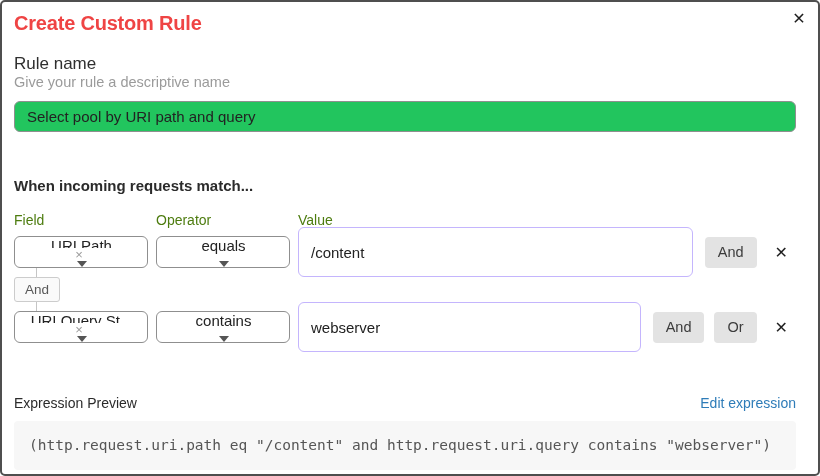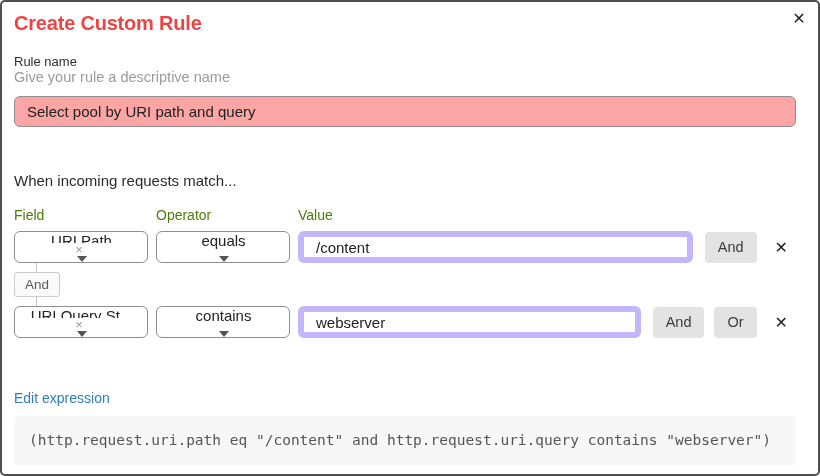--- a/index.html
+++ b/index.html
@@ -10,46 +10,46 @@
     background:#fff; border:2px solid #4f4f4f; border-radius:5px;
     overflow:hidden;
   }
   .title { margin:10px 12px 0; font-size:20px; font-weight:700; color:#ef4444; letter-spacing:-0.2px; }
   .close-btn {
     position:absolute; top:7px; right:9px; width:20px; height:20px;
     font-size:16px; font-weight:700; color:#1f1f1f; text-align:center; line-height:20px;
     cursor:pointer; user-select:none;
   }
   .rule-name-section { margin:19px 22px 0 12px; }
-  .field-label { font-size:13px; color:#2f2f2f; }
+  .field-label { font-size:17px; color:#2f2f2f; }
   .field-hint { font-size:14.5px; color:#9b9b9b; }
   .text-input {
     display:block; width:100%; height:31px; margin-top:11px;
     border:1px solid #8f8f8f; border-radius:6px; padding:0 12px;
-    font-family:inherit; font-size:15px; color:#222; background:#fca5a5; outline:none;
+    font-family:inherit; font-size:15px; color:#222; background:#22c55e; outline:none;
   }
-  .match-heading { margin:45px 12px 0; font-size:15px; font-weight:400; color:#2b2b2b; }
+  .match-heading { margin:45px 12px 0; font-size:15px; font-weight:700; color:#2b2b2b; }
   .cols { display:flex; margin:18px 30px 0 12px; font-size:14px; color:#4d7c0f; }
   .col-field, .col-operator { width:142px; }
   .col-value { flex:1; }
   .cond-row { display:flex; align-items:center; margin:8px 30px 0 12px; height:32px; }
   .select {
     width:134px; height:32px; border:1px solid #8f8f8f; border-radius:6px;
     display:flex; align-items:center; padding:0 11px 0 12px; margin-right:8px;
     font-size:15px; color:#222; background:#fff; cursor:pointer;flex-direction:column;
   }
   .select .sel-txt { flex:1; white-space:nowrap; overflow:hidden; }
   .select .sel-clear { color:#9a9a9a; font-size:13px; margin:0 9px 0 4px; cursor:pointer; line-height:1; }
   .caret-down {
     width:0; height:0; flex:none;
     border-left:5px solid transparent; border-right:5px solid transparent;
     border-top:6px solid #555;
   }
   .value-input {
-    flex:1; height:32px; border:6px solid #c4b5fd; border-radius:6px;
+    flex:1; height:50px; border:1px solid #c4b5fd; border-radius:6px;
     padding:0 12px; font-family:inherit; font-size:15px; color:#222; margin-right:12px; outline:none; min-width:0;
   }
   .op-btn {
     height:31px; padding:0 13px; background:#e3e3e3; border:none; border-radius:4px;
     font-family:inherit; font-size:14.5px; color:#3c3c3c; margin-right:10px; cursor:pointer; flex:none;
   }
   .del-btn { margin-left:8px; font-size:16px; font-weight:700; color:#1f1f1f; cursor:pointer; user-select:none; flex:none; }
   .conn-line { width:1px; height:9px; background:#c5c5c5; margin-left:34px; }
   .conn-chip {
     display:inline-block; margin-left:12px; padding:4px 10px;
@@ -118,17 +118,18 @@
       <span class="sel-txt">contains</span>
       <span class="caret-down"></span>
     </div>
     <input class="value-input" type="text" value="webserver" style="">
     <button class="op-btn">And</button>
     <button class="op-btn">Or</button>
     <span class="del-btn">✕</span>
   </div>
 
   <div class="expr-head">
+    <span class="expr-label">Expression Preview</span>
     <a class="edit-link">Edit expression</a>
   </div>
   <div class="code-block">(http.request.uri.path eq "/content" and http.request.uri.query contains "webserver")</div>
 
 </div>
 
 </body></html>

